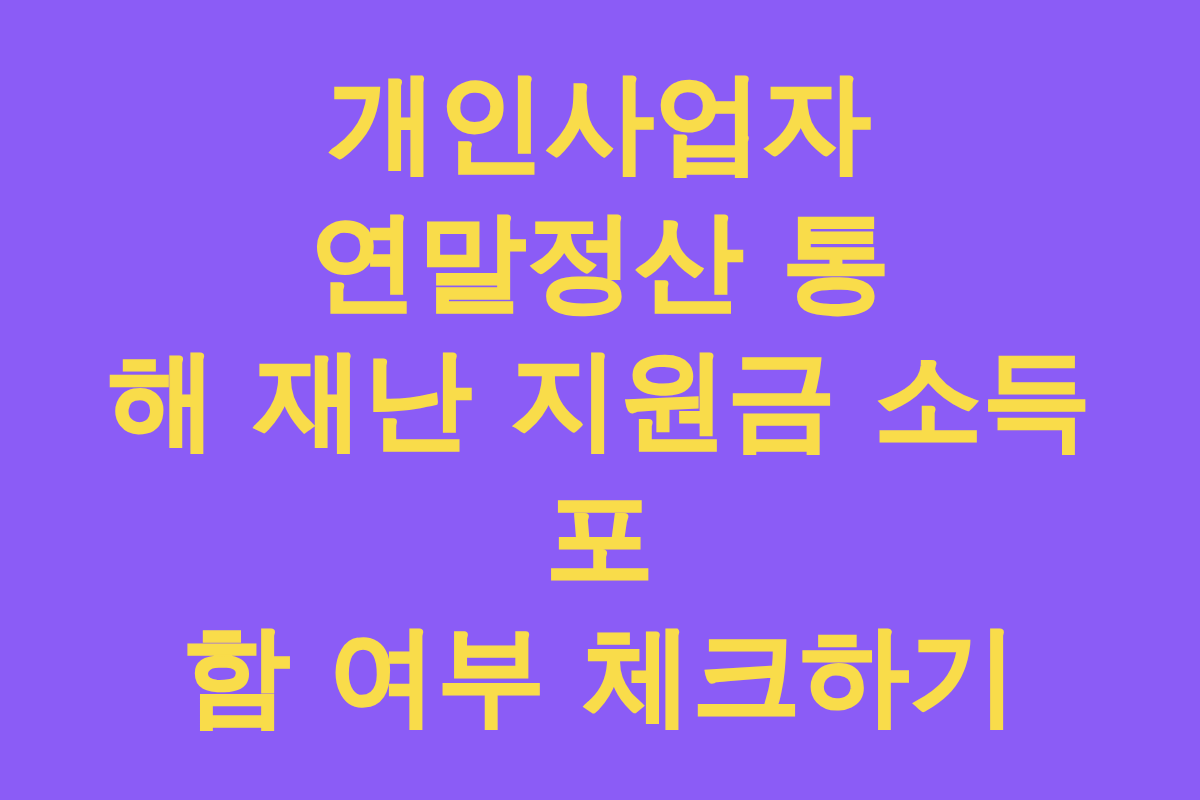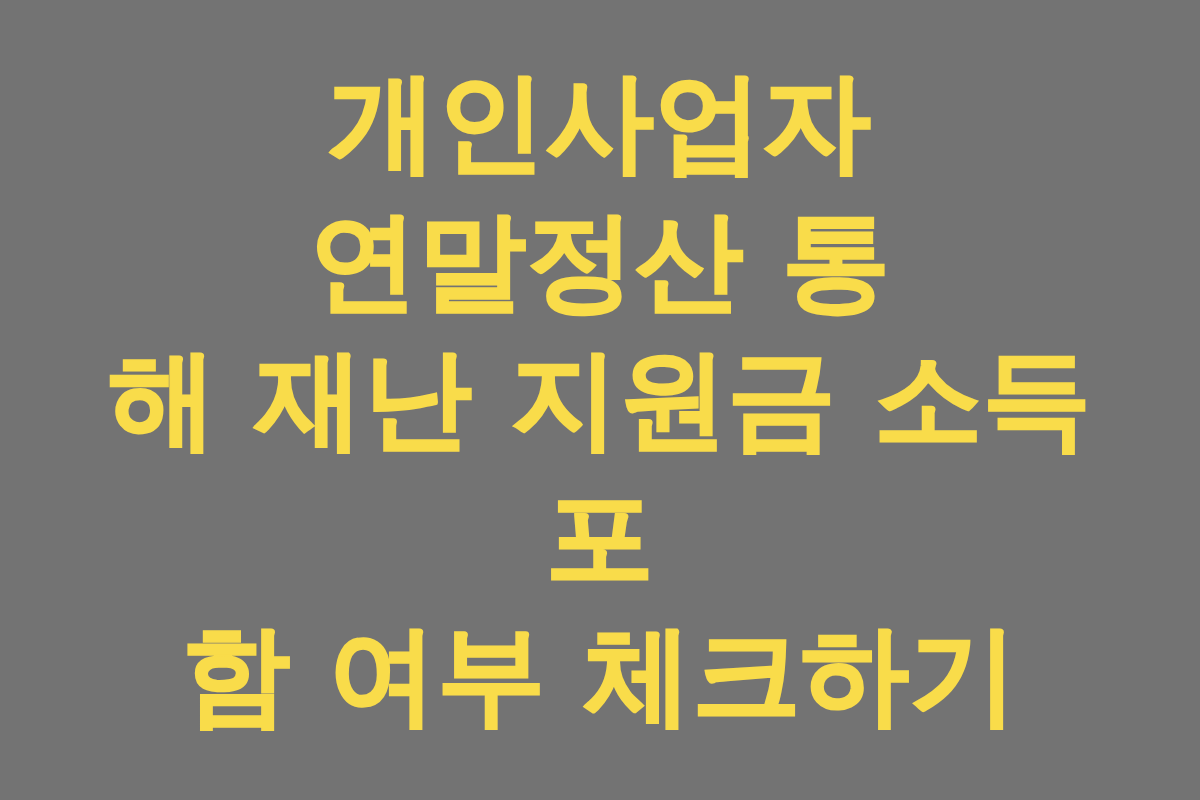--- a/index.html
+++ b/index.html
@@ -52,21 +52,21 @@
 
   
   .headline {
     paint-order: stroke fill;
     -webkit-text-stroke: 2px #f9dc4a;
   }
 </style>
 </head>
 <body>
 
-<div class="banner" style="background: #737373;">
+<div class="banner" style="background: #8b5cf6;">
 
   <div class="banner-inner">
 
     <h1 class="headline" style="color: rgb(249, 220, 74); -webkit-text-stroke: 2px rgb(249, 220, 74);">개인사업자 연말정산 통
 해 재난 지원금 소득 포
 함 여부 체크하기</h1>
 
   </div>
 
 </div>

